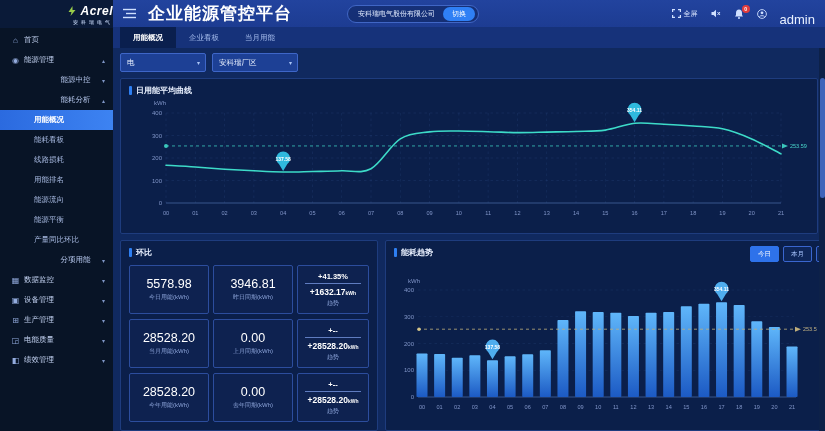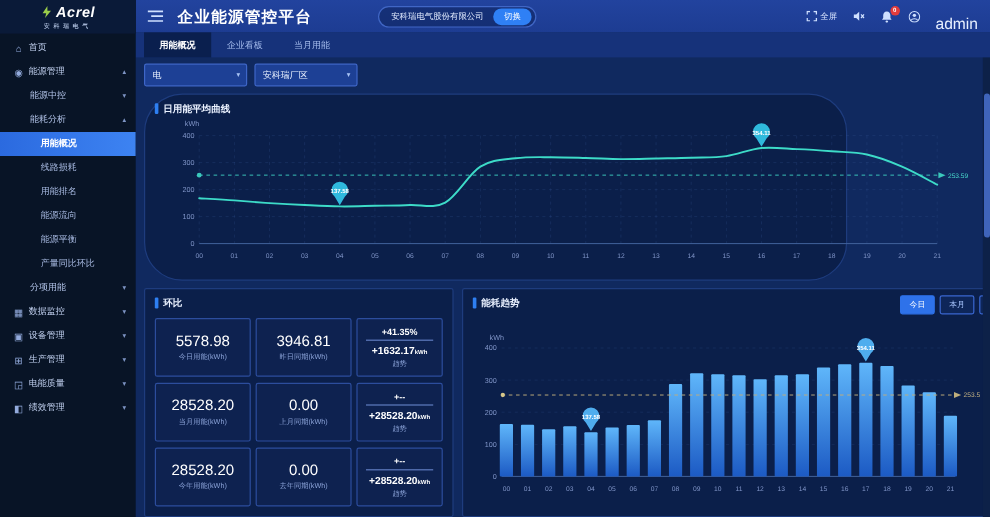--- a/index.html
+++ b/index.html
@@ -2,59 +2,59 @@
 <html><head>
 <meta charset="utf-8">
 <style>
   * { margin:0; padding:0; box-sizing:border-box; }
   html,body { width:825px; height:431px; overflow:hidden; }
   body { font-family:"Liberation Sans","DejaVu Sans",sans-serif; background:#0a1832; color:#fff; position:relative; }
   .stage { position:absolute; inset:0; }
 
   
   .sidebar { position:absolute; left:0; top:0; width:113px; height:431px; background:#081426; z-index:5; }
-  .logo { height:28px; background:#0a1a38; display:flex; flex-direction:column; align-items:center; justify-content:center; }
+  .logo { height:28px; background:#0a1a38; display:flex; flex-direction:column; align-items:flex-end; justify-content:center; }
   .logo-row { display:flex; align-items:center; gap:3px; }
   .brand { font-size:12px; font-weight:bold; font-style:italic; letter-spacing:.5px; color:#fff; }
   .logo-sub { font-size:5px; letter-spacing:3px; color:#cfe0ff; margin-top:1px; }
   .menu { position:absolute; top:30px; left:0; right:0; bottom:0; }
   .s-item { height:20px; display:flex; align-items:center; font-size:7.5px; color:#c2d1f0; cursor:pointer; position:relative; }
   .s-item.lvl0 { padding-left:10px; }
-  .s-item.lvl1 { padding-left:25px; color:#b4c5ea; }
+  .s-item.lvl1 { padding-left:38px; color:#b4c5ea;justify-content:center; }
   .s-item.lvl2 { padding-left:34px; color:#a9bbe3; }
   .s-item.active { background:linear-gradient(90deg,#2b6adf,#3d83f2); color:#fff; font-weight:bold; }
   .s-icon { width:11px; font-size:8px; color:#93abdd; margin-right:3px; text-align:center; }
   .s-chev { position:absolute; right:8px; font-size:6px; color:#7e95c5; }
 
   
   .main { position:absolute; left:113px; top:0; right:0; bottom:0; background:#122c63; }
   .topbar { position:absolute; left:0; right:0; top:0; height:27px; background:linear-gradient(180deg,#22439e,#1d3c92); display:flex; align-items:center; padding:0 10px; }
   .ham { margin-right:12px; display:flex; cursor:pointer; }
-  .title { font-size:13px; font-weight:bold; letter-spacing:1px; color:#fff; }
+  .title { font-size:17px; font-weight:bold; letter-spacing:1px; color:#fff; }
   .company-pill { margin-left:55px; display:flex; align-items:center; gap:8px; background:rgba(9,28,78,.45); border:1px solid #41superb66c5; border:1px solid #4066c5; border-radius:10px; padding:1px 3px 1px 10px; }
   .company-pill span { font-size:7px; color:#e2ecff; }
   .switch-btn { background:#2f80f5; color:#fff; border:none; border-radius:8px; font-size:7px; padding:2px 9px; cursor:pointer; font-family:inherit; }
   .spacer { flex:1; }
   .top-icon-group { display:flex; align-items:center; gap:13px; }
   .tb-item { display:flex; align-items:center; gap:3px; font-size:7px; color:#dbe7ff; cursor:pointer; }
   .bell-wrap { position:relative; cursor:pointer; display:flex; }
   .badge { position:absolute; top:-4px; right:-6px; background:#e23c3c; color:#fff; font-size:5px; font-weight:bold; border-radius:5px; min-width:8px; height:8px; line-height:8px; text-align:center; font-style:normal; }
   .admin { font-size:13px; color:#e8f0ff; cursor:pointer;margin-top:12px; }
 
   .tabrow { position:absolute; left:0; right:0; top:27px; height:21px; background:#16327a; display:flex; align-items:stretch; padding-left:7px; }
   .tab { display:flex; align-items:center; padding:0 13px; font-size:7.5px; color:#a4bbec; cursor:pointer; }
   .tab.active { background:#0a1f4e; color:#fff; font-weight:bold; }
 
   .content { position:absolute; left:0; right:0; top:48px; bottom:0; background:#10295f; }
   .filters { position:absolute; left:7px; top:5px; display:flex; gap:6px; }
   .select { width:86px; height:19px; background:#1d4095; border:1px solid #3e66c8; border-radius:2px; display:flex; align-items:center; padding:0 6px; font-size:7.5px; color:#eaf1ff; cursor:pointer; position:relative; }
   .select .chev { position:absolute; right:5px; font-size:6px; color:#a9c4f5; }
 
   .panel { position:absolute; background:#0b1f4a; border:1px solid #1e3c7e; border-radius:2px; }
-  .line-panel { left:7px; top:30px; width:586px; height:156px;border-radius:32px; }
+  .line-panel { left:7px; top:30px; width:698px; height:156px; }
   .ring-panel { left:7px; top:192px; width:258px; height:191px; }
   .bar-panel { left:272px; top:192px; width:469px; height:191px; }
   .ptitle { display:flex; align-items:center; gap:4px; padding:6px 0 0 8px; font-size:8px; font-weight:bold; color:#eaf1ff; }
   .ptitle .bar { width:3px; height:9px; background:#2e7ff2; display:inline-block; border-radius:1px; }
 
   .line-panel svg { position:absolute; left:5px; top:20px; }
   .bar-panel svg { position:absolute; left:2px; top:22px; }
 
   .range-btns { position:absolute; right:8px; top:5px; display:flex; gap:4px; }
   .rbtn { font-size:6.5px; padding:2.5px 7px; border-radius:2px; border:1px solid #3a66cf; color:#a9c6ff; background:rgba(40,90,200,.12); cursor:pointer; font-family:inherit; }
@@ -102,20 +102,23 @@
         <div class="s-item lvl1">
           <span>能源中控</span>
           <span class="s-chev">▾</span>
         </div>
         <div class="s-item lvl1">
           <span>能耗分析</span>
           <span class="s-chev">▴</span>
         </div>
         <div class="s-item lvl2 active">
           <span>用能概况</span>
+        </div>
+        <div class="s-item lvl2">
+          <span>能耗看板</span>
         </div>
         <div class="s-item lvl2">
           <span>线路损耗</span>
         </div>
         <div class="s-item lvl2">
           <span>用能排名</span>
         </div>
         <div class="s-item lvl2">
           <span>能源流向</span>
         </div>

